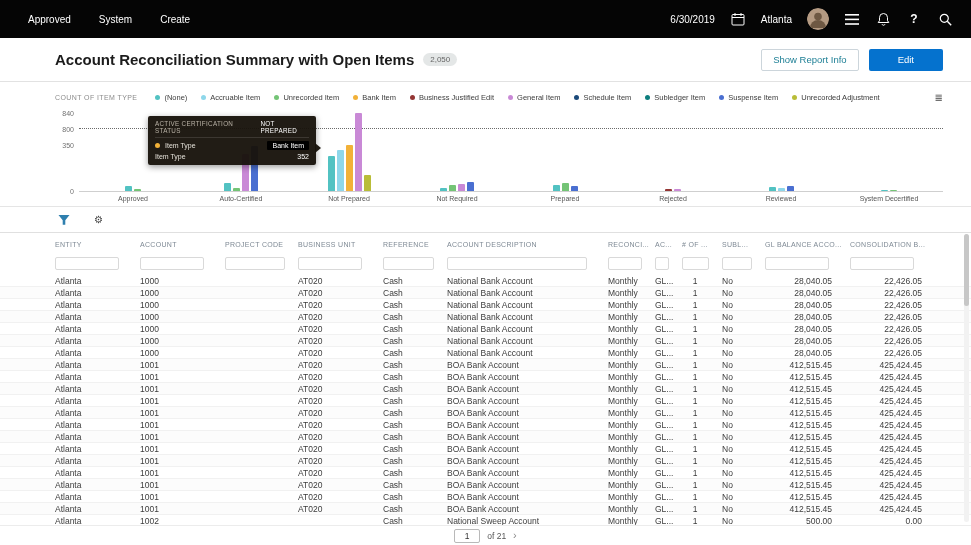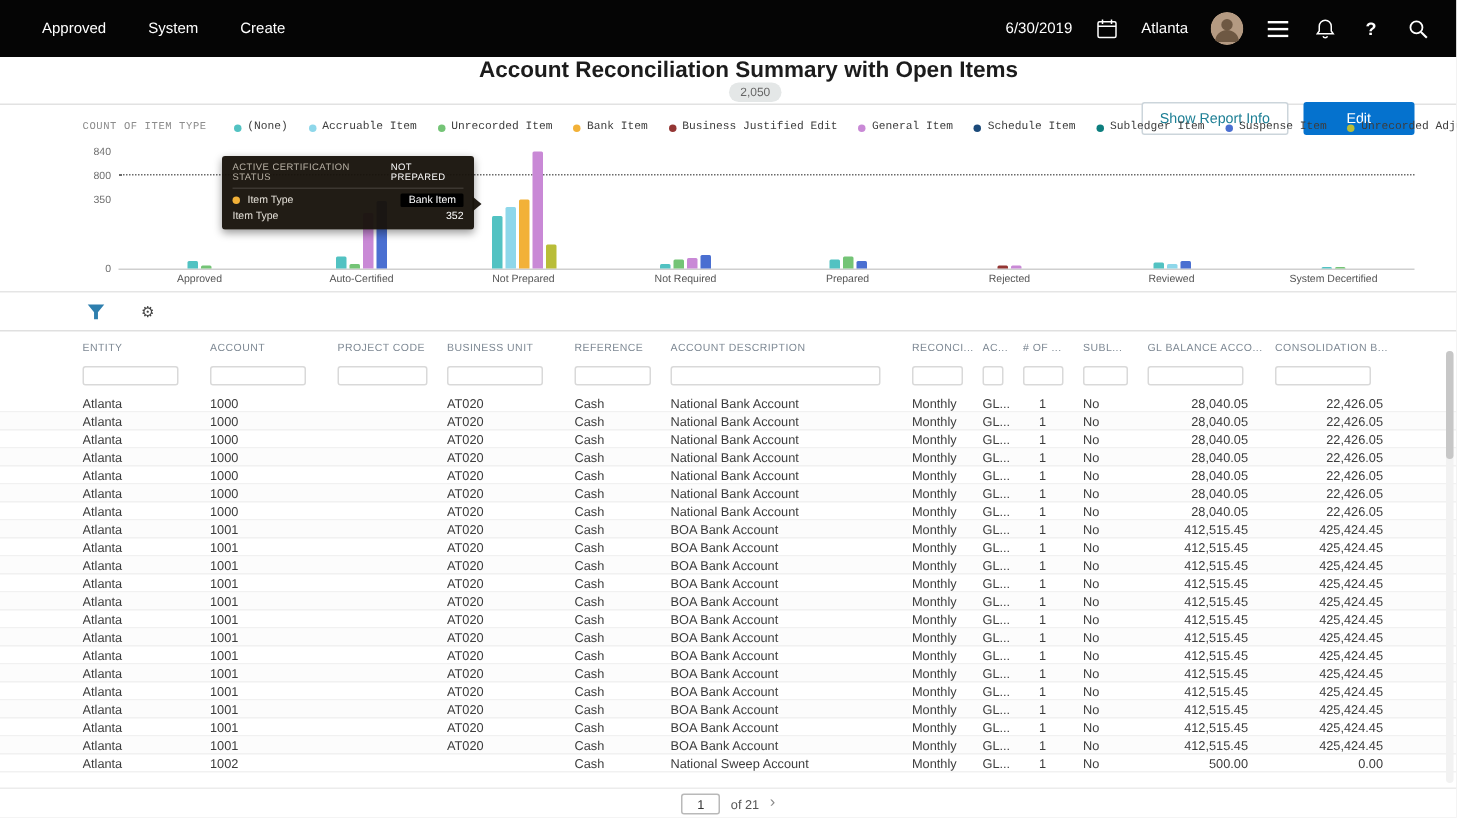--- a/index.html
+++ b/index.html
@@ -13,30 +13,30 @@
   .menus .menu { font-size:10px; color:#fff; margin-right:28px; cursor:pointer; }
   .tb-spacer { flex:1; }
   .tb-right { display:flex; align-items:center; gap:15px;justify-content:space-between; }
   .tb-date { font-size:10px; }
   .tb-icon { display:inline-flex; align-items:center; justify-content:center; width:16px; height:16px; cursor:pointer; }
   .tb-role { font-size:10px; }
   .avatar { width:22px; height:22px; border-radius:50%; overflow:hidden; display:inline-block; cursor:pointer; }
   .tb-q { font-size:12px; color:#fff; font-weight:bold; }
 
   
-  .hdr { height:32px; display:flex; align-items:center; padding:0 28px 0 55px; border-bottom:1px solid #e2e2e2;flex-direction:column; }
+  .hdr { height:44px; display:flex; align-items:center; padding:0 28px 0 55px; border-bottom:1px solid #e2e2e2; }
   .title { font-size:15px; font-weight:700; color:#1c1c1c; }
   .badge { background:#e4e7e7; color:#666; font-size:8px; padding:2px 7px; border-radius:8px; margin-left:9px; }
   .hdr-btns { margin-left:auto; display:flex; align-items:center; gap:10px; }
   .btn-outline { font-size:9.5px; color:#1d7f95; background:#fff; border:1px solid #ccd5db; border-radius:2px; height:22px; padding:0 11px; cursor:pointer; }
   .btn-primary { font-size:9.5px; color:#fff; background:#0572ce; border:none; border-radius:2px; height:22px; padding:0 29px; cursor:pointer; }
 
   
   .chart-sec { position:relative; padding:8px 28px 4px 55px; border-bottom:1px solid #e5e5e5; }
-  .legend-row { display:flex; align-items:center; height:14px;font-family:Liberation Mono, monospace; }
+  .legend-row { display:flex; align-items:center; height:14px; }
   .count-label { font-size:7px; color:#8c8c8c; letter-spacing:.4px; margin-right:18px; white-space:nowrap; }
   .legend { display:flex; align-items:center; flex:1; }
   .legend-item { display:flex; align-items:center; margin-right:14px; font-size:7.5px; color:#3d3d3d; cursor:pointer; white-space:nowrap; }
   .dot { width:5px; height:5px; border-radius:50%; margin-right:4px; flex:none; }
   .chart-menu { font-size:10px; color:#444; cursor:pointer; margin-left:8px; }
   .plot-wrap { display:flex; margin-top:8px; }
   .y-axis { width:24px; height:80px; position:relative; }
   .ytick { position:absolute; right:5px; font-size:7px; color:#707070; }
   .plot { flex:1; height:80px; position:relative; border-bottom:1px solid #cfcfcf; }
   .dotline { position:absolute; left:0; right:0; bottom:62px; border-top:1px dotted #6a6a6a; }

